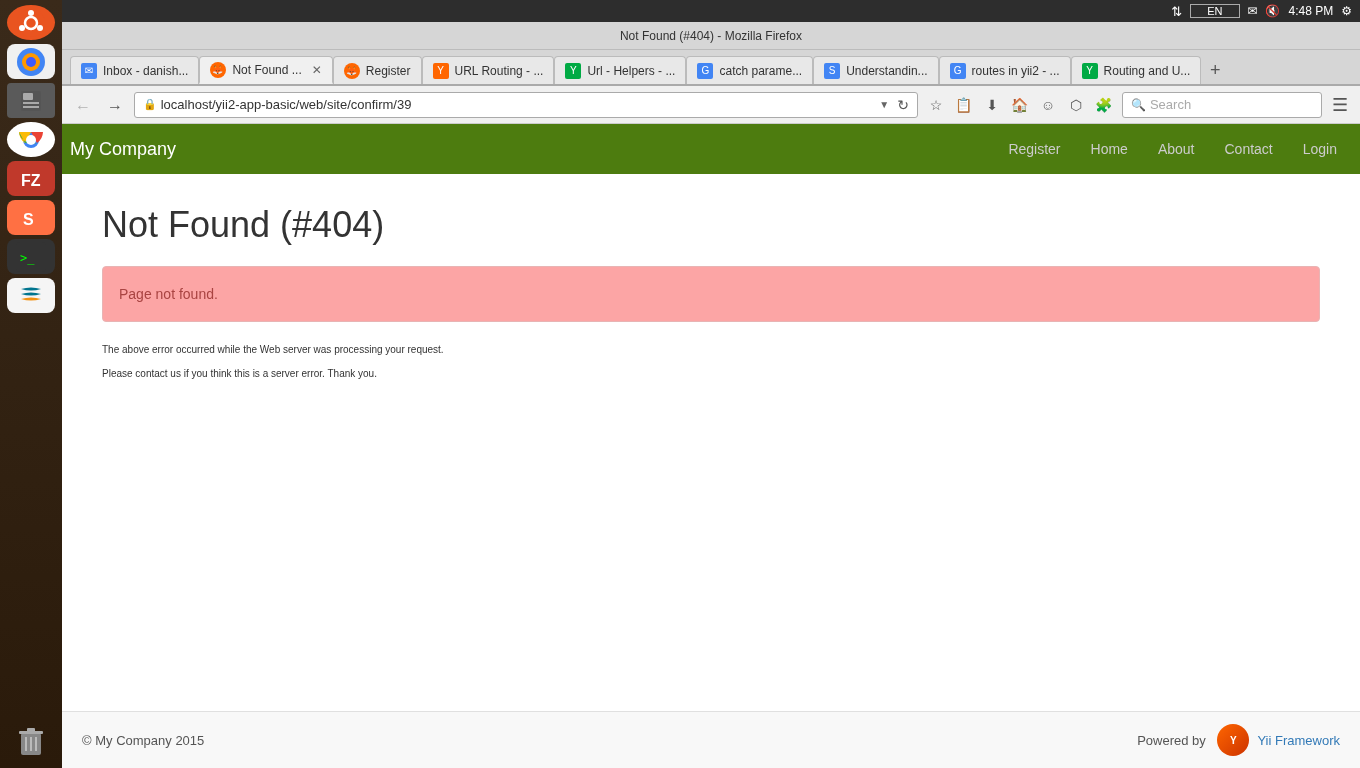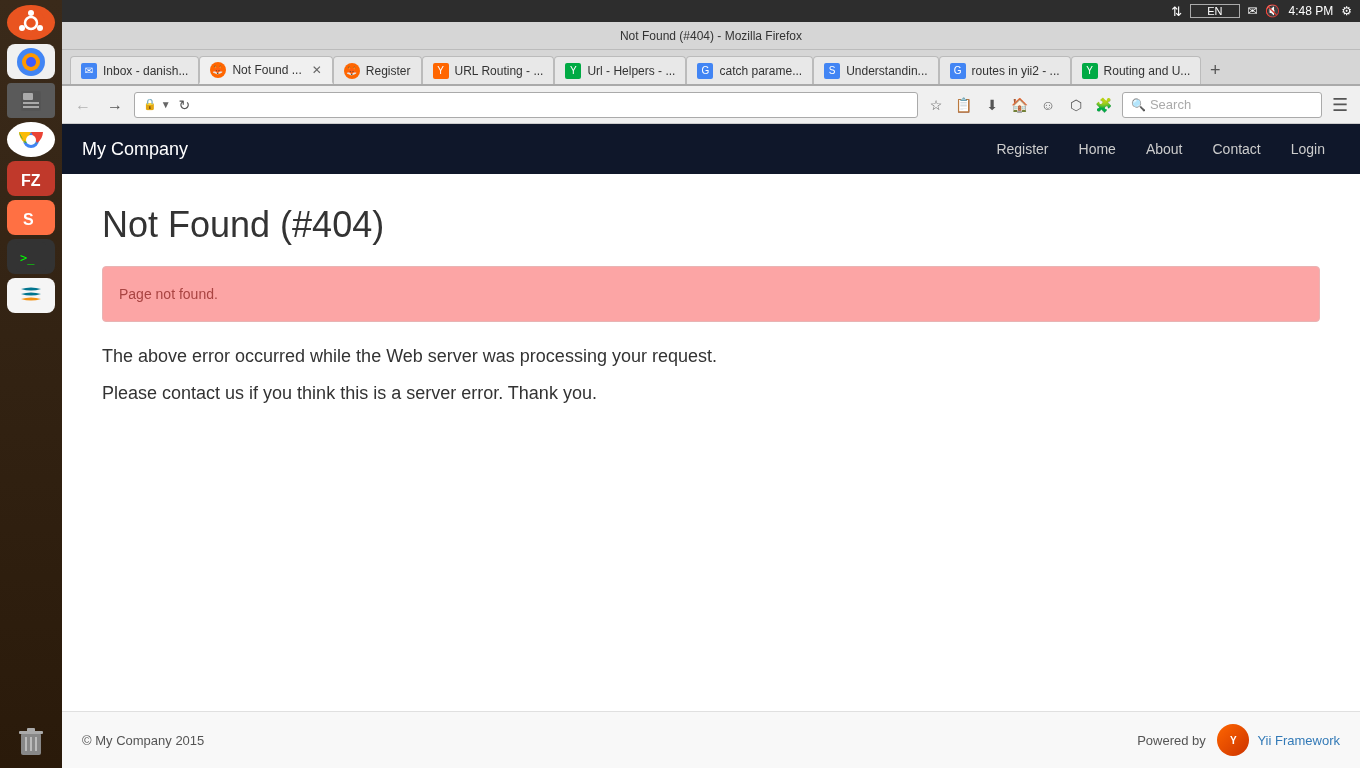--- a/index.html
+++ b/index.html
@@ -193,25 +193,25 @@
     .page-content {
       flex: 1;
       background: #fff;
       overflow-y: auto;
       display: flex;
       flex-direction: column;
     }
 
     
     .app-navbar {
-      background: #0f172a;
+      background: #4d7c0f;
       height: 50px;
       display: flex;
       align-items: center;
-      padding: 0 20px;
+      padding: 0 8px;
       color: #fff;
     }
     .app-brand {
       font-size: 18px;
       font-weight: 500;
       color: #fff;
       margin-right: auto;
     }
     .app-nav-links {
       display: flex;
@@ -245,21 +245,21 @@
       background: #fca5a5;
       border: 1px solid #e8b4b4;
       border-radius: 4px;
       padding: 19px 16px;
       margin-bottom: 20px;
       color: #a94442;
       font-size: 14px;
     }
 
     .error-description {
-      font-size: 18px;
+      font-size: 10px;
       color: #333;
       line-height: 1.6;
       margin-top: 10px;
     }
     .error-description p {
       margin-bottom: 8px;
     }
 
     
     .app-footer {
@@ -436,20 +436,21 @@
     </div>
     <div class="tab-add">+</div>
   </div>
 
   <div class="browser-navbar">
     <button class="nav-btn disabled">←</button>
     <button class="nav-btn">→</button>
 
     <div class="address-bar">
       <span class="address-lock">🔒</span>
+      <span class="address-text">localhost/yii2-app-basic/web/site/confirm/39</span>
       <span class="address-dropdown">▼</span>
       <span class="address-refresh">↻</span>
     </div>
 
     <div class="nav-icons">
       <div class="nav-icon">☆</div>
       <div class="nav-icon">📋</div>
       <div class="nav-icon">⬇</div>
       <div class="nav-icon">🏠</div>
       <div class="nav-icon">☺</div>

